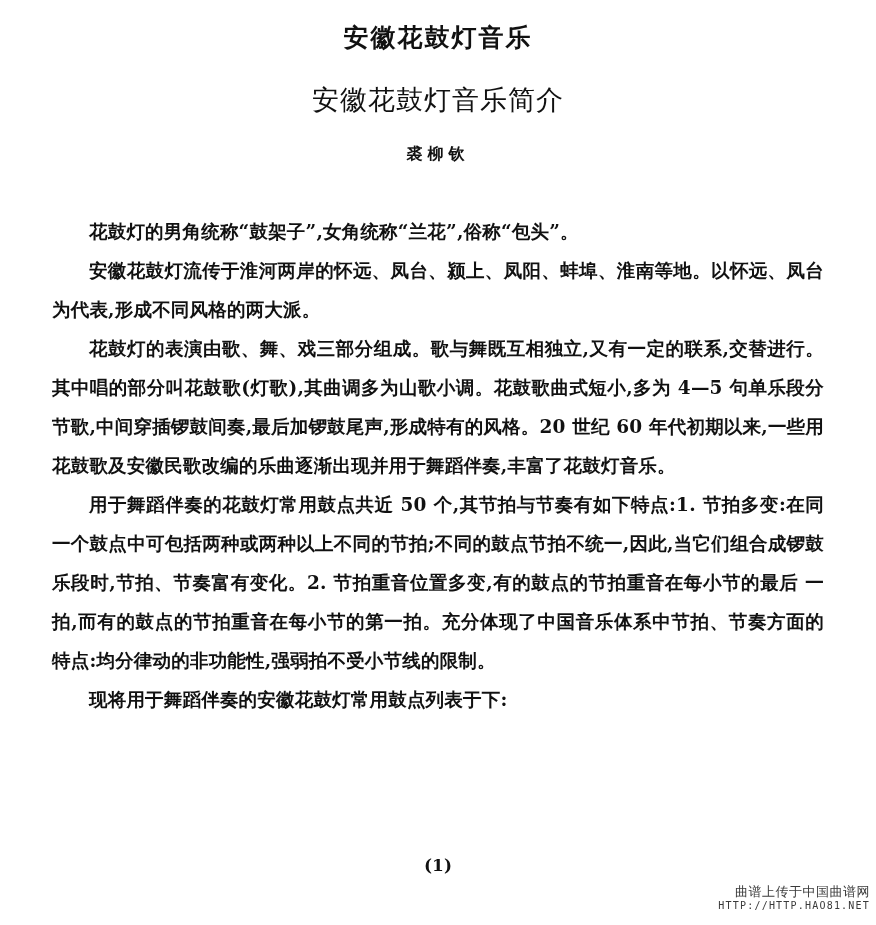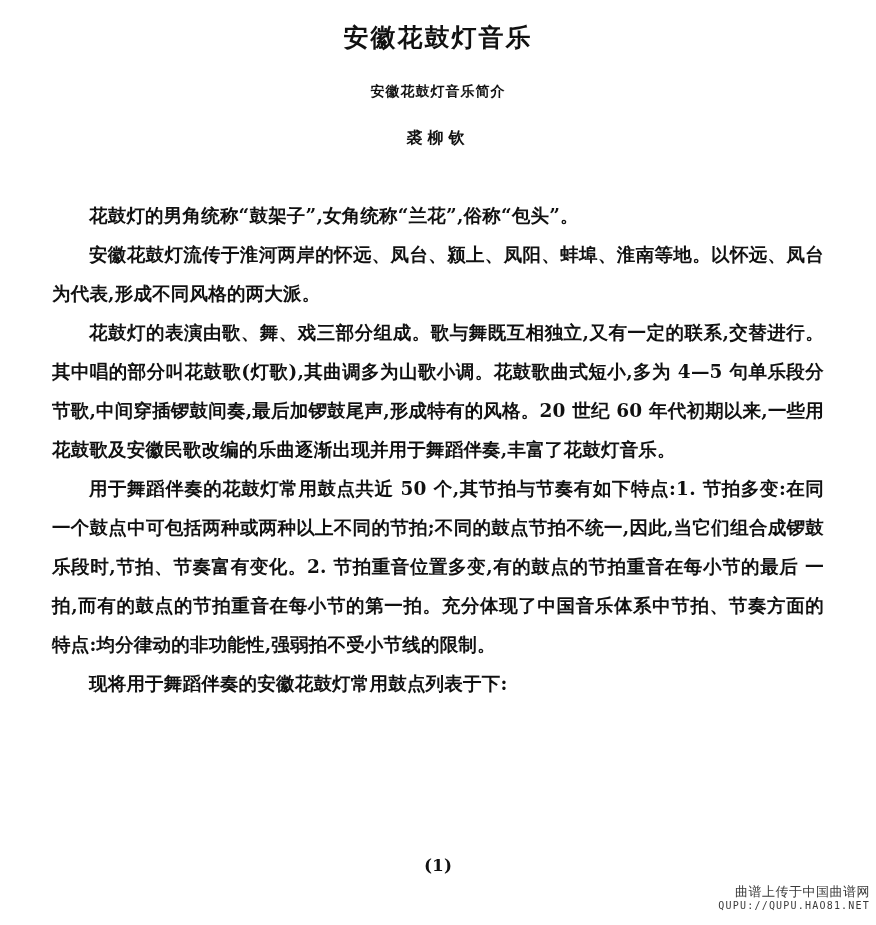--- a/index.html
+++ b/index.html
@@ -26,22 +26,22 @@
     text-align: center;
     font-size: 25px;
     font-weight: bold;
     letter-spacing: 2px;
     margin: 0;
     padding-top: 22px;
     line-height: 1.25;
   }
   .doc-subtitle {
     text-align: center;
-    font-size: 14px;
-    font-weight: bold;
+    font-size: 27px;
+    font-weight: normal;
     letter-spacing: 1px;
     margin: 0;
     padding-top: 30px;
     line-height: 1.25;
   }
   .doc-author {
     text-align: center;
     font-size: 16px;
     font-weight: bold;
     letter-spacing: 5px;
@@ -117,16 +117,16 @@
     <p class="para">安徽花鼓灯流传于淮河两岸的怀远、凤台、颍上、凤阳、蚌埠、淮南等地。以怀远、凤台为代表,形成不同风格的两大派。</p>
     <p class="para">花鼓灯的表演由歌、舞、戏三部分组成。歌与舞既互相独立,又有一定的联系,交替进行。其中唱的部分叫花鼓歌(灯歌),其曲调多为山歌小调。花鼓歌曲式短小,多为 4—5 句单乐段分节歌,中间穿插锣鼓间奏,最后加锣鼓尾声,形成特有的风格。20 世纪 60 年代初期以来,一些用花鼓歌及安徽民歌改编的乐曲逐渐出现并用于舞蹈伴奏,丰富了花鼓灯音乐。</p>
     <p class="para">用于舞蹈伴奏的花鼓灯常用鼓点共近 50 个,其节拍与节奏有如下特点:1. 节拍多变:在同一个鼓点中可包括两种或两种以上不同的节拍;不同的鼓点节拍不统一,因此,当它们组合成锣鼓乐段时,节拍、节奏富有变化。2. 节拍重音位置多变,有的鼓点的节拍重音在每小节的最后 一拍,而有的鼓点的节拍重音在每小节的第一拍。充分体现了中国音乐体系中节拍、节奏方面的特点:均分律动的非功能性,强弱拍不受小节线的限制。</p>
     <p class="para">现将用于舞蹈伴奏的安徽花鼓灯常用鼓点列表于下:</p>
   </div>
 
   <div class="page-number">(1)</div>
 
   <div class="watermark">
     <span class="wm-cn">曲谱上传于中国曲谱网</span>
-    <span class="wm-url">QUPU://QUPU.HAO81.NET</span>
+    <span class="wm-url">HTTP://HTTP.HAO81.NET</span>
   </div>
 
 </div>
 
 </body></html>

